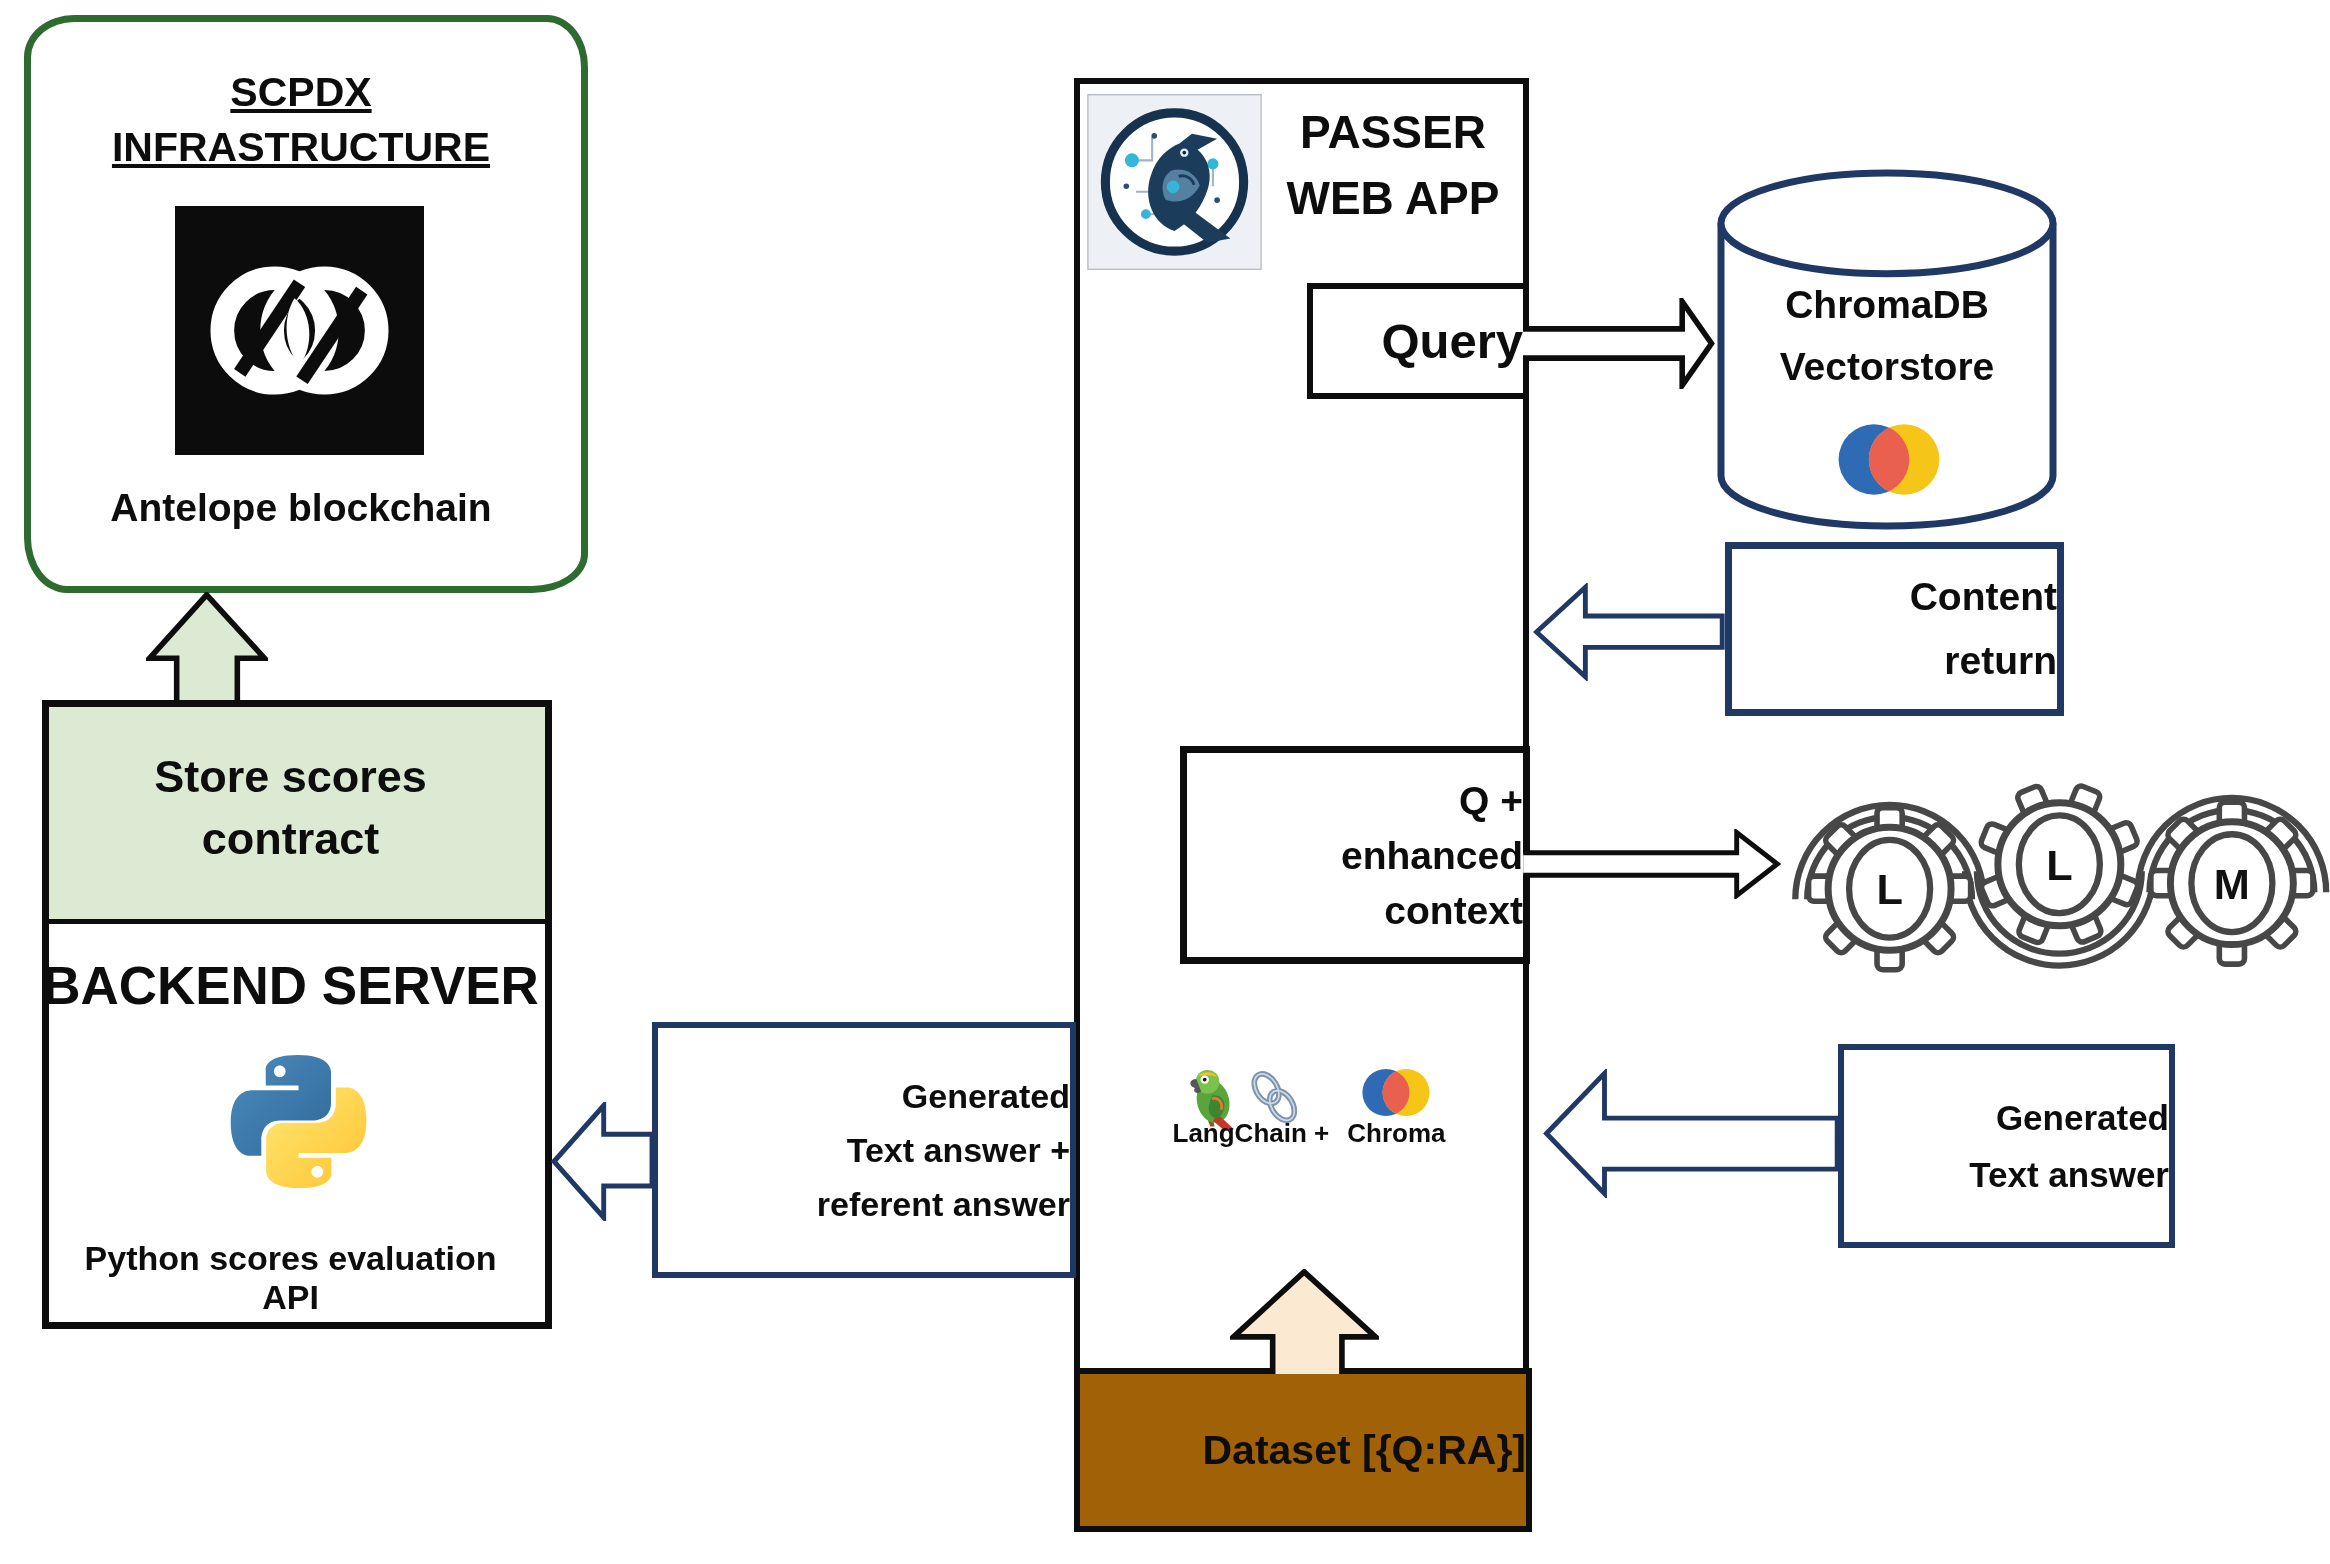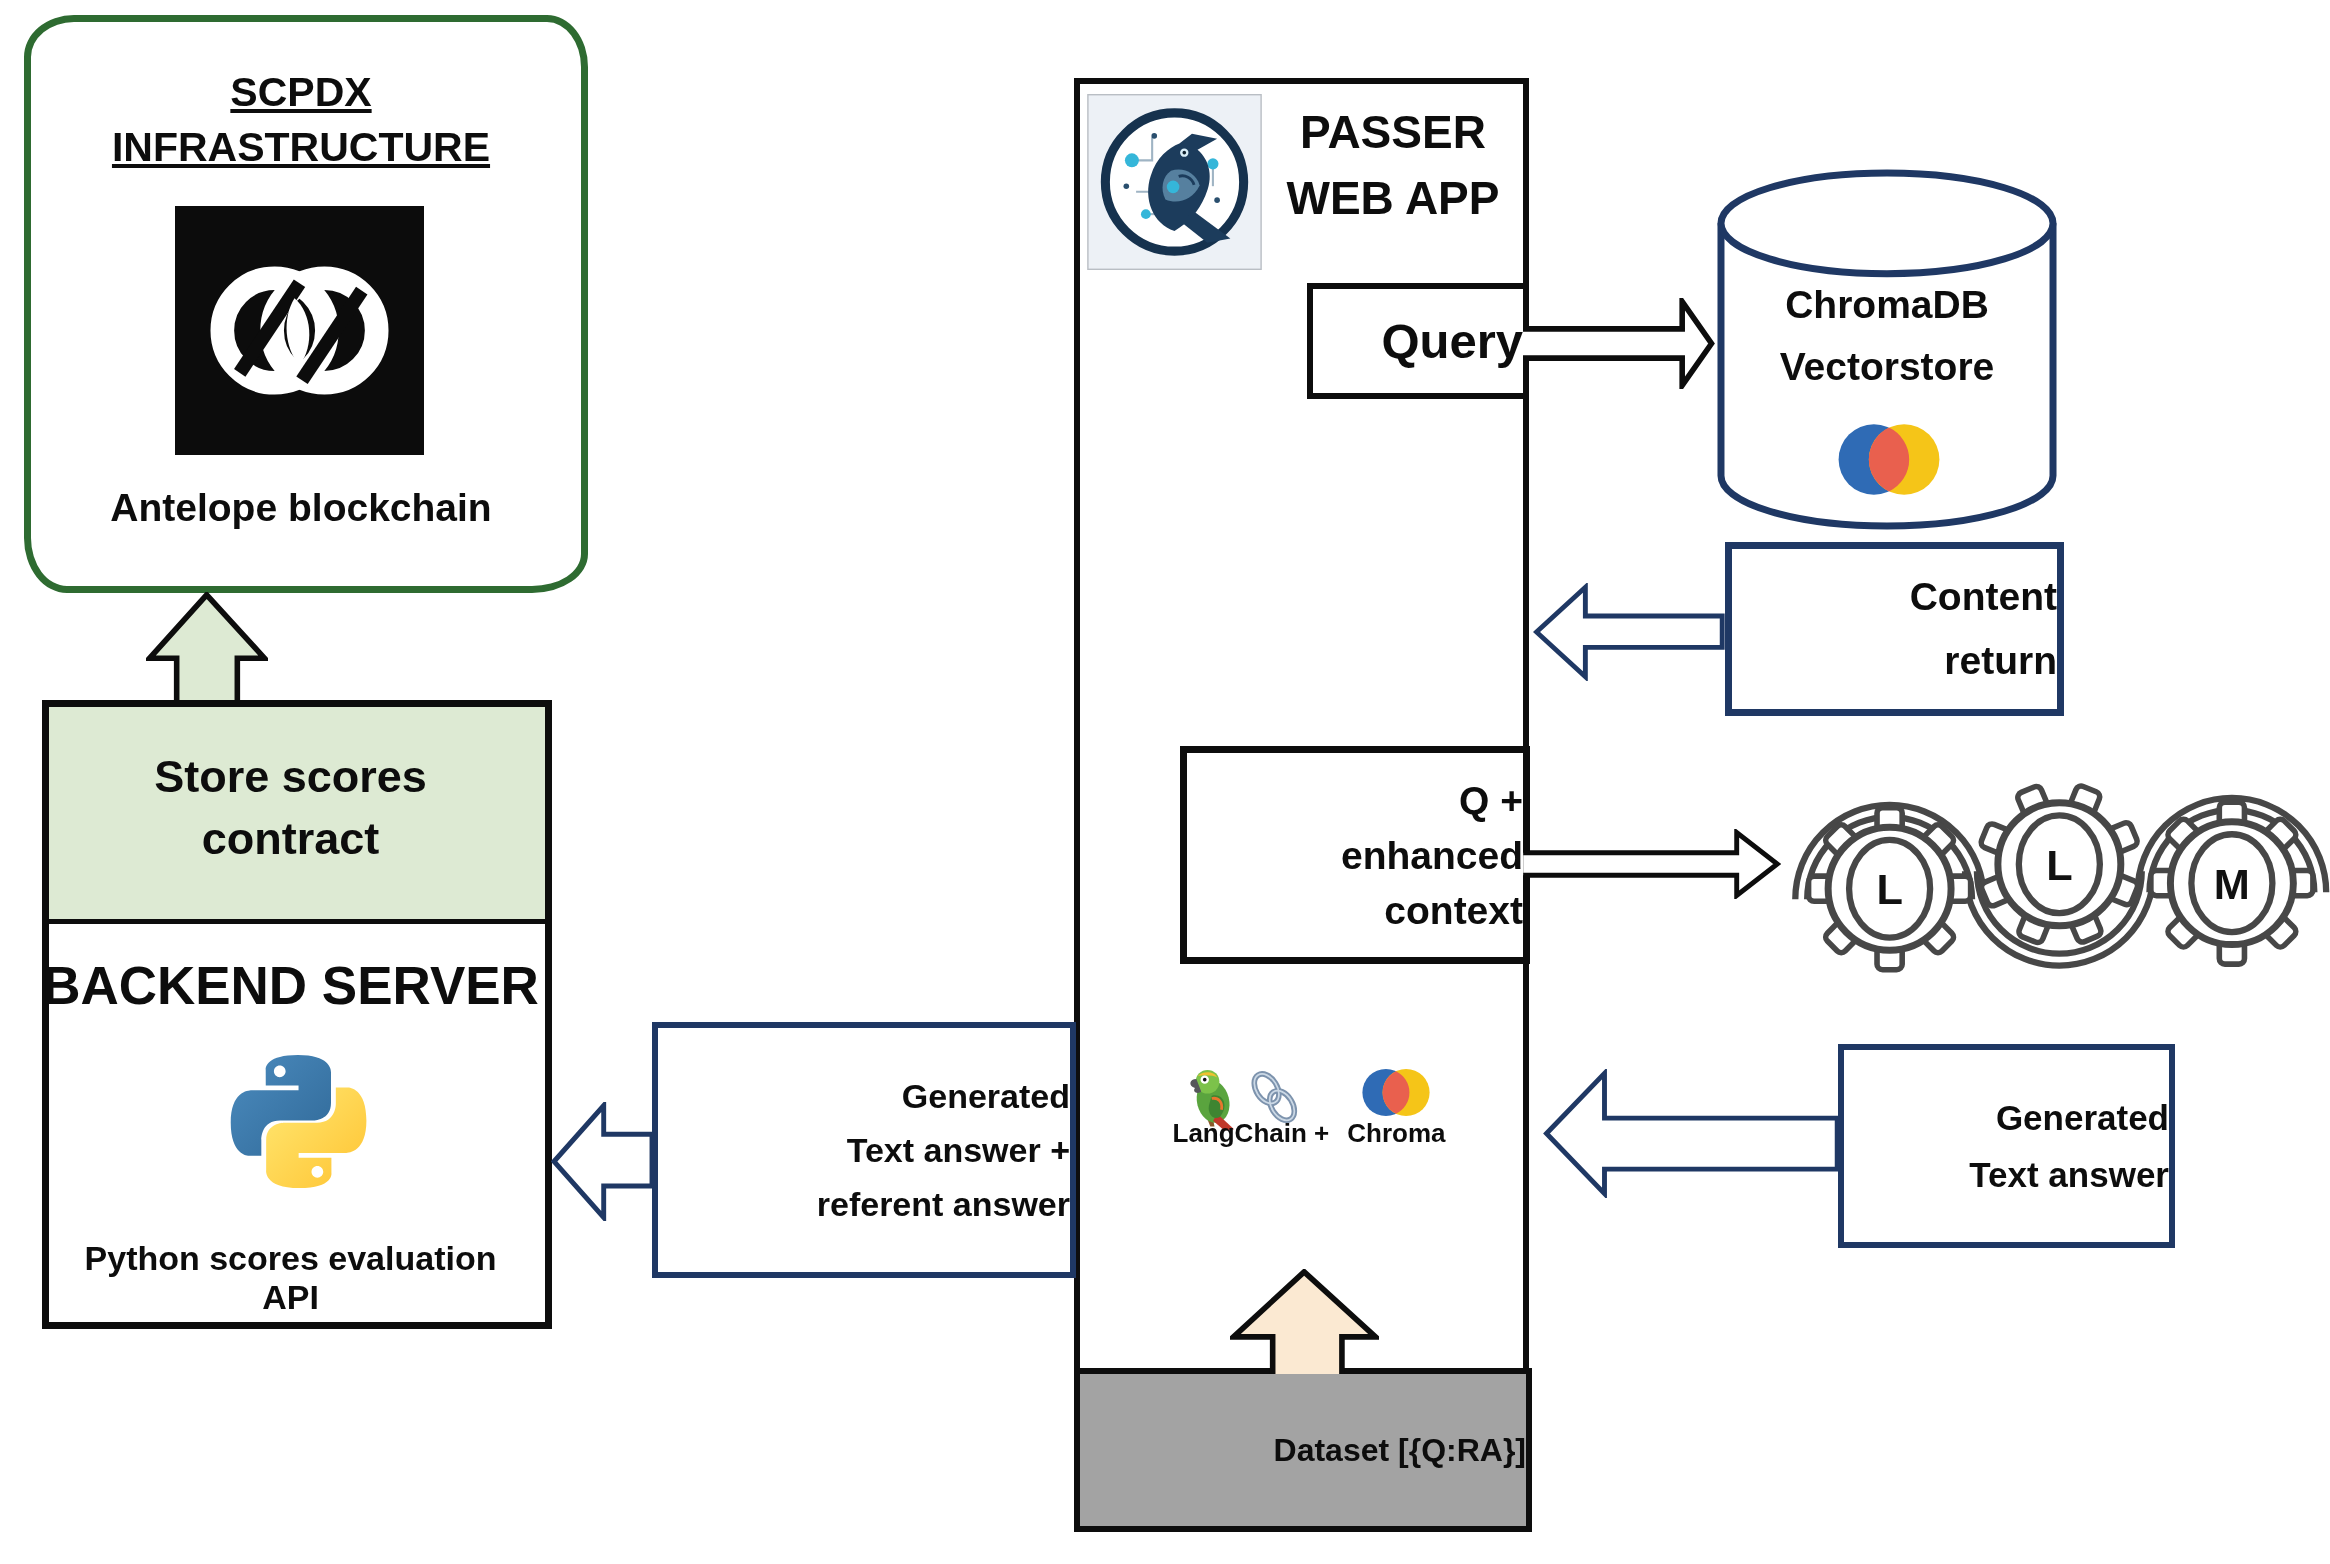--- a/index.html
+++ b/index.html
@@ -237,21 +237,21 @@
     <circle cx="38" cy="30" r="28" fill="#2f6bb5"></circle>
     <circle cx="62" cy="30" r="28" fill="#f5c518"></circle>
     <path d="M50 4.7 A28 28 0 0 1 50 55.3 A28 28 0 0 1 50 4.7 Z" fill="#e9604e"></path>
   </svg>
   <div class="abs" style="left:1155px;top:1118px;width:308px;height:34px;display:flex;align-items:flex-start;justify-content:center;font-size:26px;">
     <span class="lbl">LangChain +</span>
     <span style="width:18px;"></span>
     <span class="lbl">Chroma</span>
   </div>
 
-  <div class="shell ctr" style="left:1074px;top:1368px;width:446px;height:152px;border:6.3px solid #0d0d0d;background:#a3a3a3;font-size:32px;">
+  <div class="shell ctr" style="left:1074px;top:1368px;width:446px;height:152px;border:6.3px solid #0d0d0d;background:#a16207;font-size:41px;">
     <div class="lbl">Dataset [{Q:RA}]</div>
   </div>
   <svg class="abs" style="left:1230px;top:1269px;" width="149" height="105" viewBox="0 0 213 150">
     <polygon points="106,4 208,97 160,97 160,150 61,150 61,97 5,97" fill="#fbe9d2"></polygon>
     <path d="M61,150 L61,97 L5,97 L106,4 L208,97 L160,97 L160,150" fill="none" stroke="#0d0d0d" stroke-width="8"></path>
   </svg>
 
   <svg class="abs" style="left:1543px;top:1069px;" width="297" height="129" viewBox="0 0 425 184">
     <polygon points="5,92 88,6 88,70 421,70 421,143 88,143 88,178" fill="#ffffff" stroke="#1f3864" stroke-width="7"></polygon>
   </svg>

